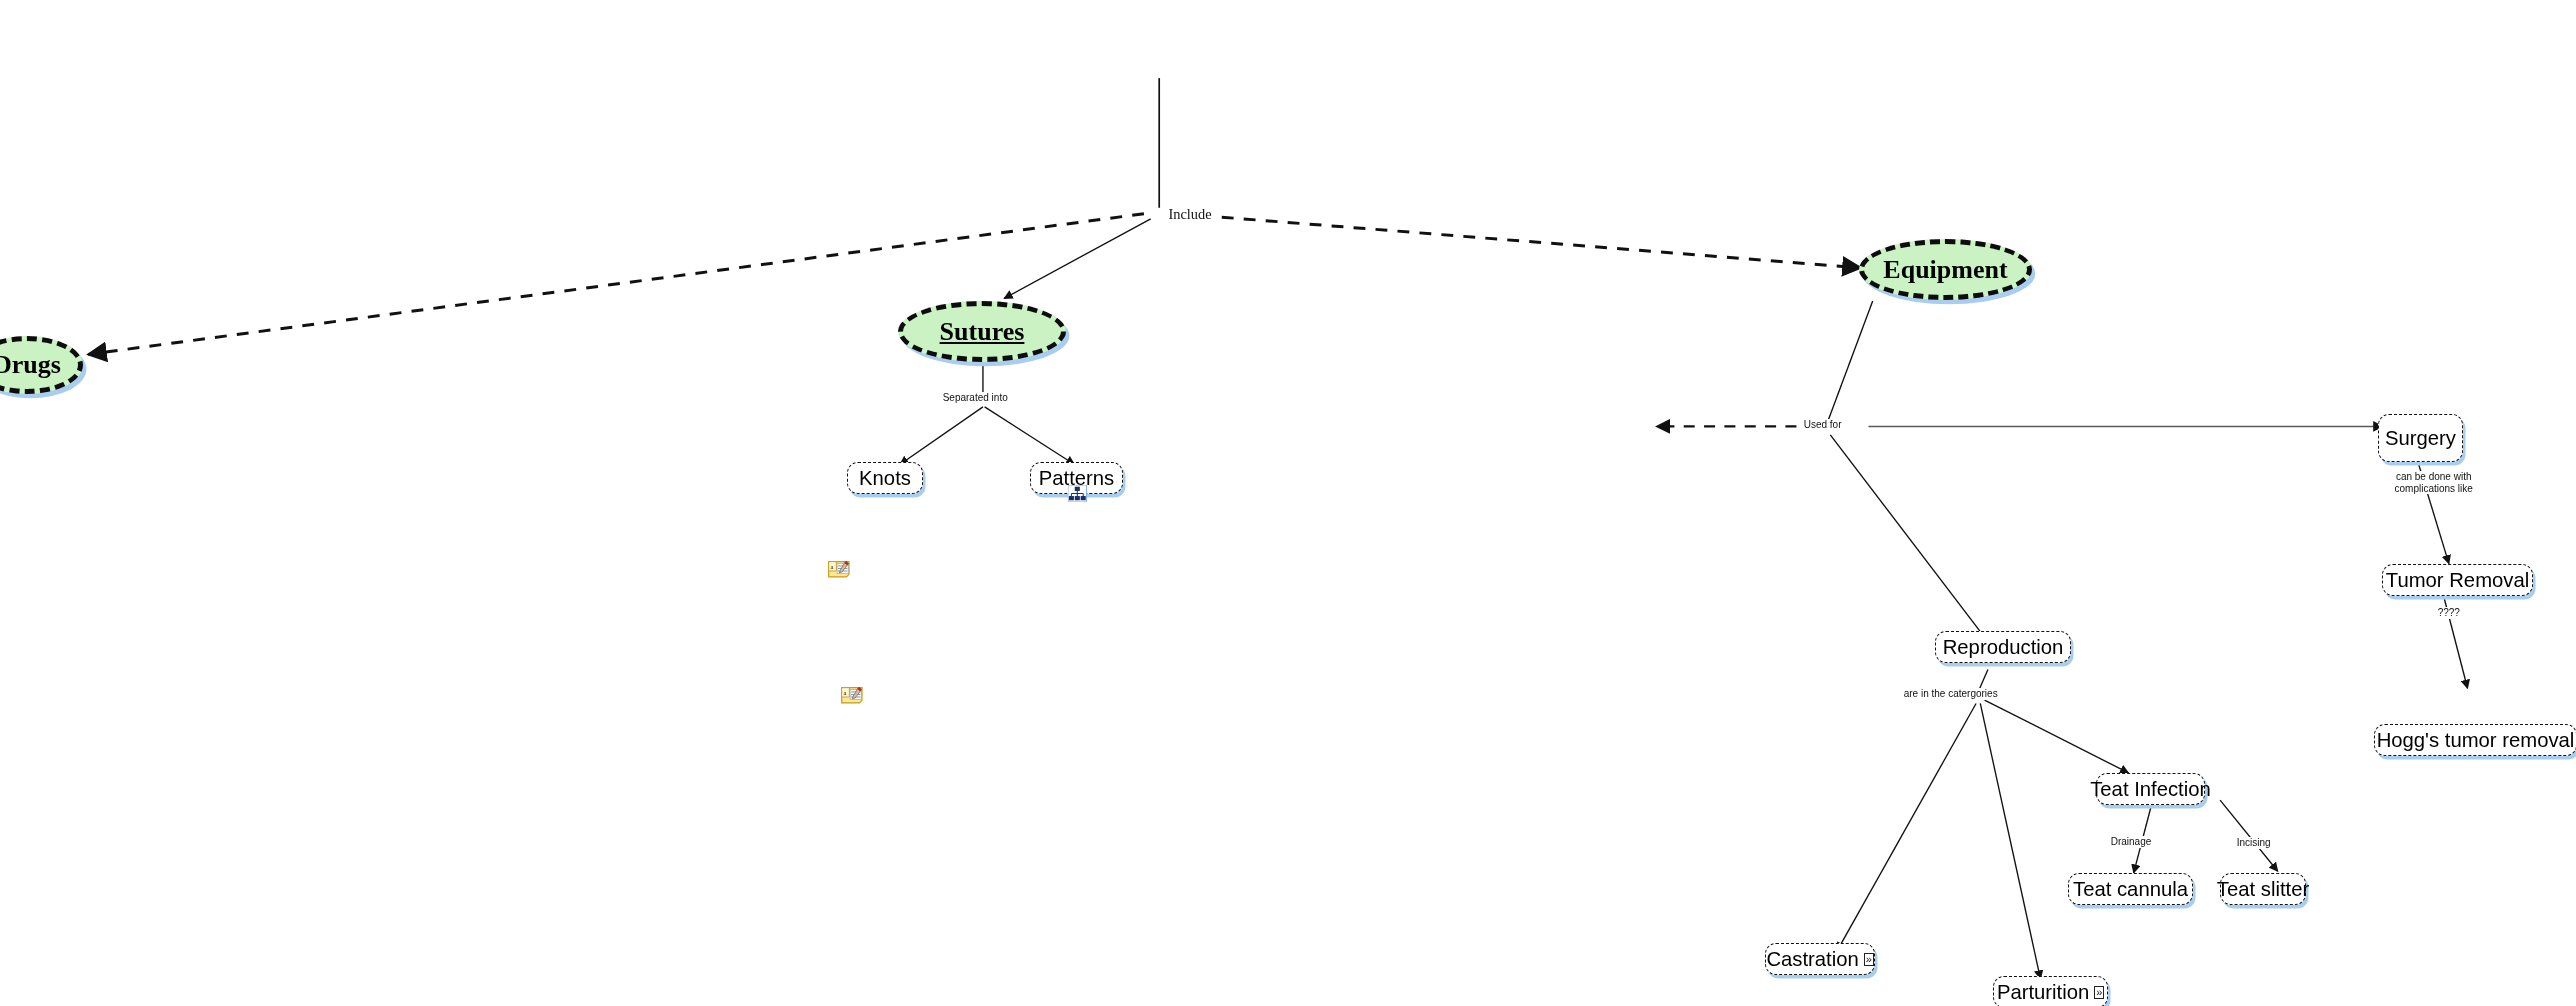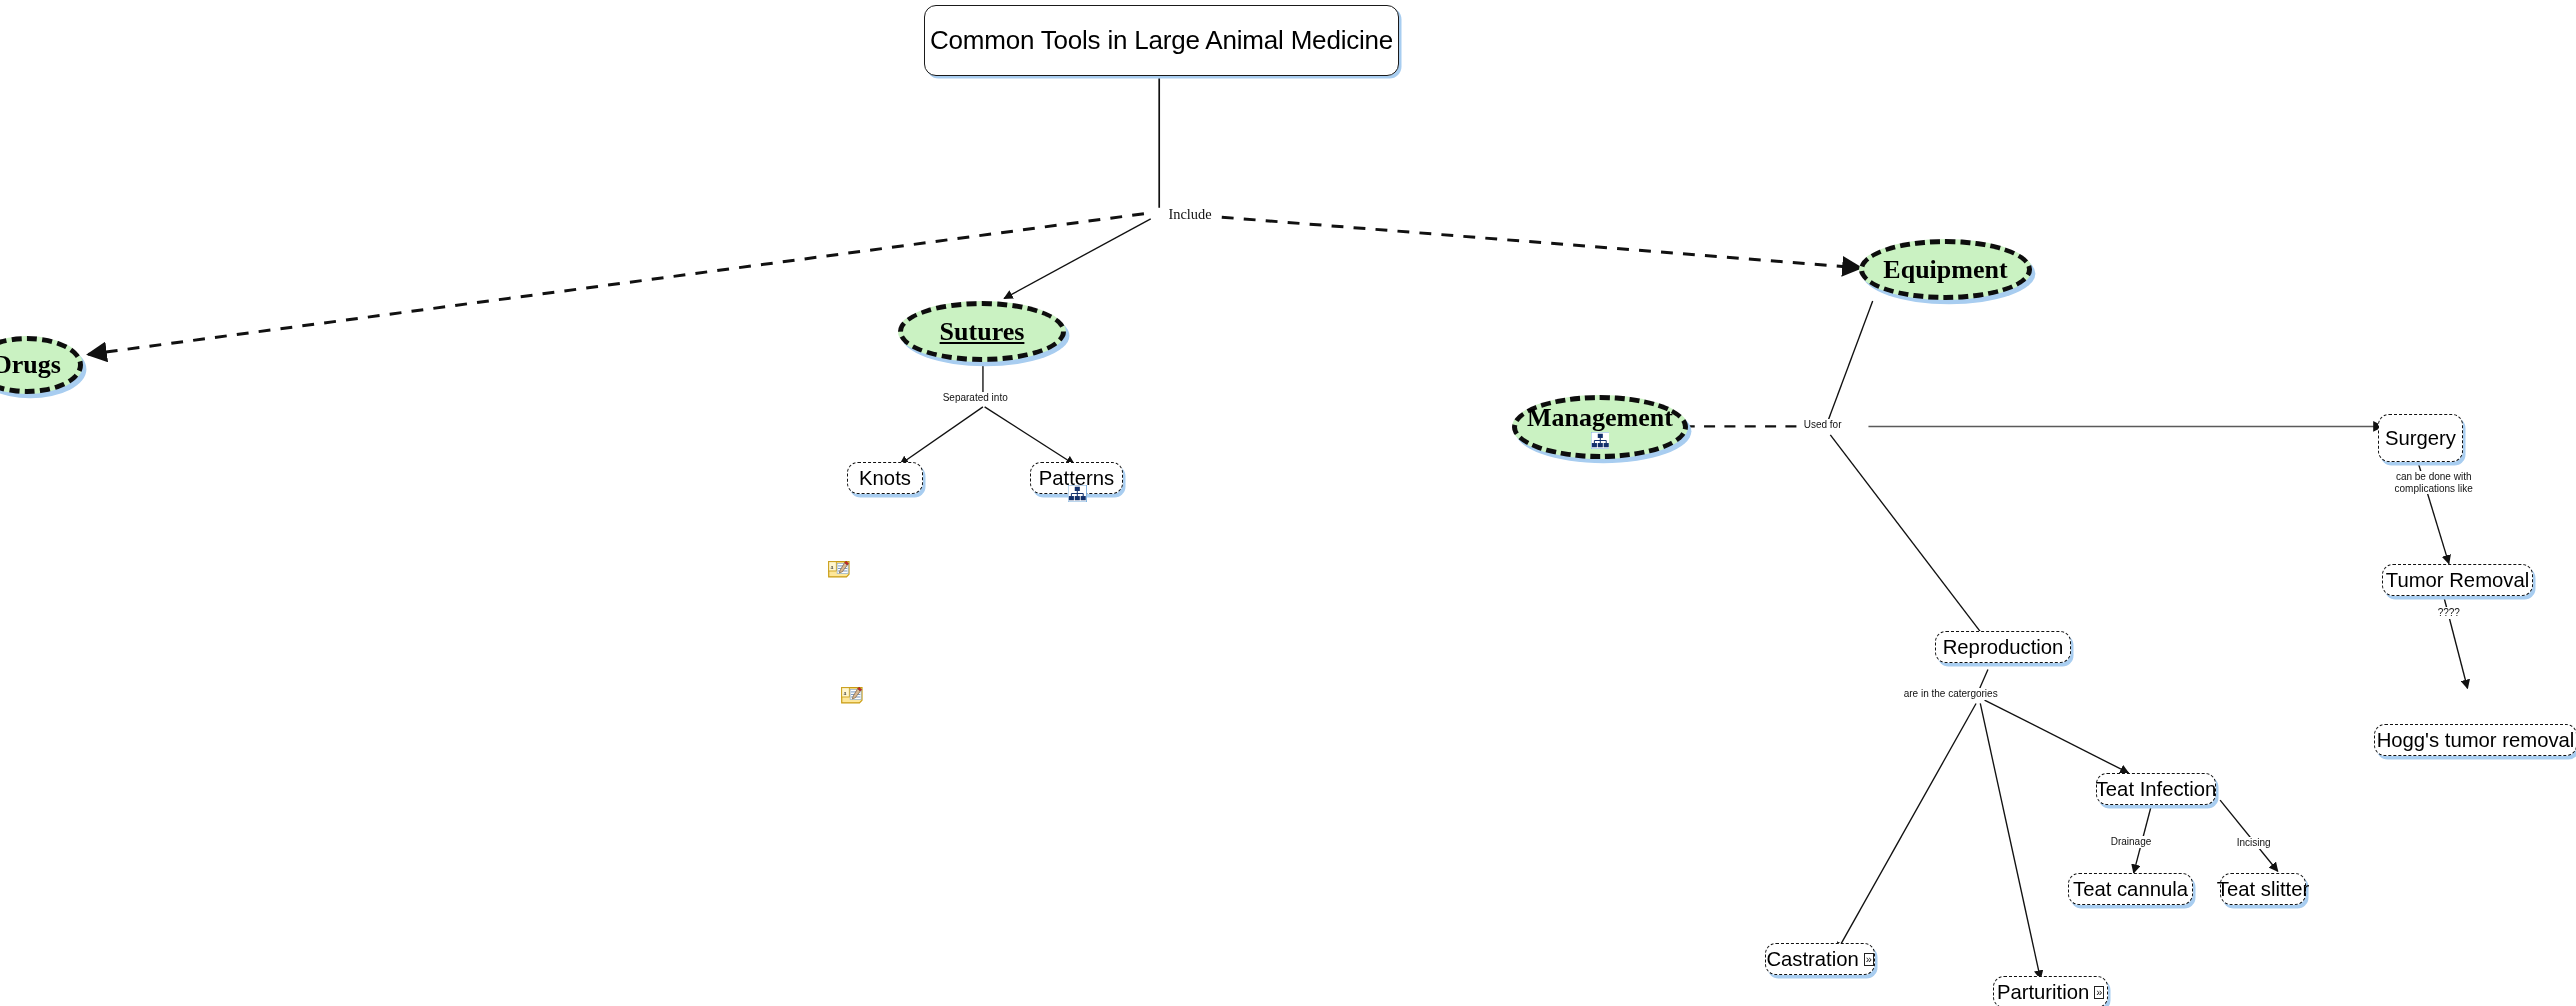--- a/index.html
+++ b/index.html
@@ -186,51 +186,33 @@
 complications like</div>
 
   <div class="edge-label" style="left:2436px; top:607px;">????</div>
 
   <div class="edge-label" style="left:1902px; top:688px;">are in the catergories</div>
 
   <div class="edge-label" style="left:2109px; top:836px;">Drainage</div>
 
   <div class="edge-label" style="left:2235px; top:837px;">Incising</div>
 
-  <div class="node node-root" style="left:924px; top:5.1px; width:475px; height:71px;">
-    <span class="node-label">Common Tools in Large Animal Medicine</span>
-  </div>
 
   <div class="node node-ellipse" style="left:-29px; top:336px; width:112px; height:58px;">
     <span class="node-label">Drugs</span>
   </div>
 
   <div class="node node-ellipse" style="left:898px; top:301px; width:168px; height:61px;text-decoration:underline;">
     <span class="node-label">Sutures</span>
   </div>
 
   <div class="node node-ellipse" style="left:1859px; top:239px; width:173px; height:61px;">
     <span class="node-label">Equipment</span>
   </div>
 
-  <div class="node node-ellipse" style="left:1512px; top:395px; width:176px; height:64px;">
-    <span class="node-label">Management</span>
-    <svg class="tree-icon" viewBox="0 0 22 20">
-      <rect x="0" y="0" width="22" height="20" fill="#ffffff" stroke="#6fa8dc" stroke-width="1"></rect>
-      <rect x="8" y="2" width="6" height="5" fill="#12306b"></rect>
-      <line x1="11" y1="7" x2="11" y2="10" stroke="#12306b" stroke-width="1.2"></line>
-      <line x1="4" y1="10" x2="18" y2="10" stroke="#12306b" stroke-width="1.2"></line>
-      <line x1="4" y1="10" x2="4" y2="13" stroke="#12306b" stroke-width="1.2"></line>
-      <line x1="11" y1="10" x2="11" y2="13" stroke="#12306b" stroke-width="1.2"></line>
-      <line x1="18" y1="10" x2="18" y2="13" stroke="#12306b" stroke-width="1.2"></line>
-      <rect x="1" y="13" width="6" height="5" fill="#12306b"></rect>
-      <rect x="8" y="13" width="6" height="5" fill="#12306b"></rect>
-      <rect x="15" y="13" width="6" height="5" fill="#12306b"></rect>
-    </svg>
-  </div>
 
   <div class="node node-box" style="left:847px; top:462px; width:76px; height:32px;">
     <span class="node-label">Knots</span>
   </div>
 
   <div class="node node-box" style="left:1030px; top:462px; width:93px; height:32px;">
     <span class="node-label">Patterns</span>
     <svg class="tree-icon" style="left:37px; top:22px;" viewBox="0 0 22 20">
       <rect x="0" y="0" width="22" height="20" fill="#ffffff" stroke="#6fa8dc" stroke-width="1"></rect>
       <rect x="8" y="2" width="6" height="5" fill="#12306b"></rect>
@@ -254,21 +236,21 @@
   </div>
 
   <div class="node node-box" style="left:2374px; top:688px; width:203px; height:32px;margin-top:36px;">
     <span class="node-label">Hogg's tumor removal</span>
   </div>
 
   <div class="node node-box" style="left:1935px; top:631px; width:136px; height:32px;">
     <span class="node-label">Reproduction</span>
   </div>
 
-  <div class="node node-box" style="left:2096px; top:773px; width:120px; height:32px;">
+  <div class="node node-box" style="left:2096px; top:773px; width:109px; height:32px;">
     <span class="node-label">Teat Infection</span>
   </div>
 
   <div class="node node-box" style="left:2068px; top:873px; width:125px; height:32px;">
     <span class="node-label">Teat cannula</span>
   </div>
 
   <div class="node node-box" style="left:2220px; top:873px; width:86px; height:32px;">
     <span class="node-label">Teat slitter</span>
   </div>

